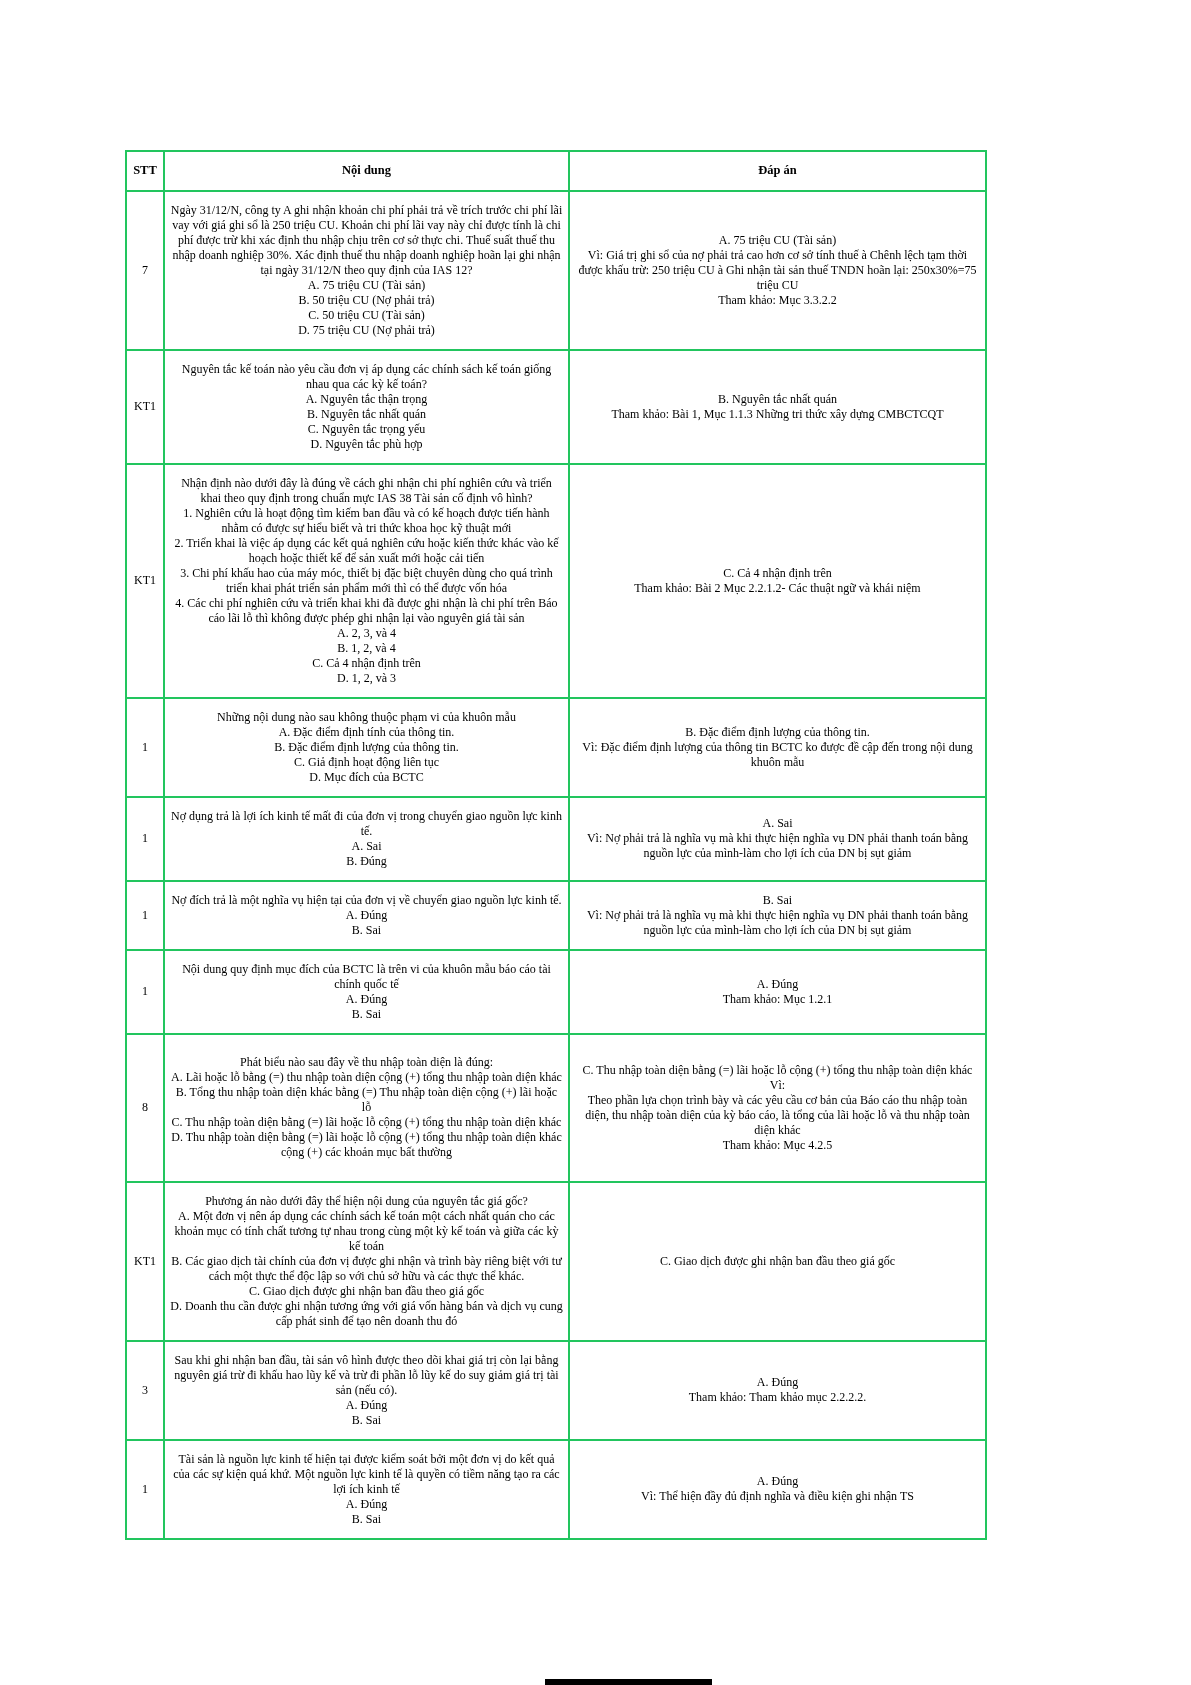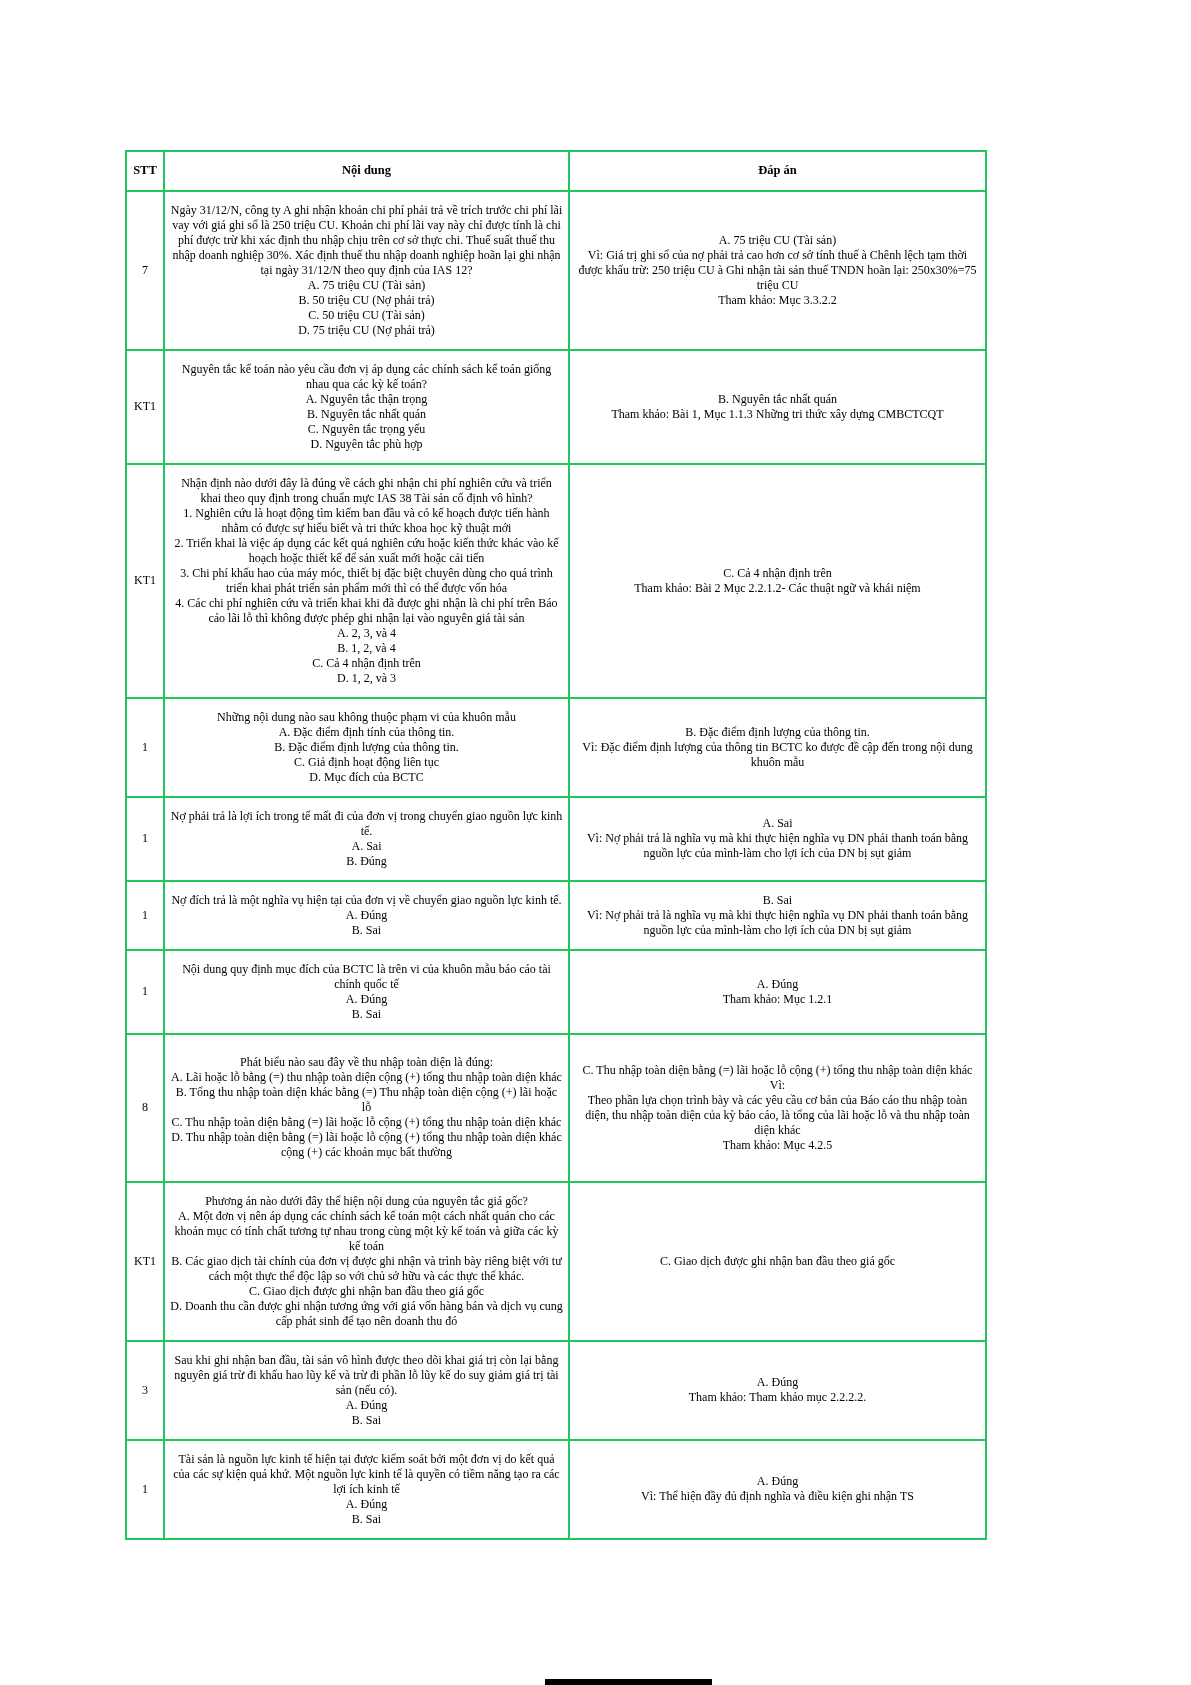--- a/index.html
+++ b/index.html
@@ -107,21 +107,21 @@
         <td class="content">Những nội dung nào sau không thuộc phạm vi của khuôn mẫu
 A. Đặc điểm định tính của thông tin.
 B. Đặc điểm định lượng của thông tin.
 C. Giả định hoạt động liên tục
 D. Mục đích của BCTC</td>
         <td class="answer">B. Đặc điểm định lượng của thông tin.
 Vì: Đặc điểm định lượng của thông tin BCTC ko được đề cập đến trong nội dung khuôn mẫu</td>
       </tr>
       <tr style="height:73px">
         <td class="stt">1</td>
-        <td class="content">Nợ phải trả là lợi ích trong tế mất đi của đơn vị trong chuyển giao nguồn lực kinh tế.
+        <td class="content">Nợ dụng trả là lợi ích kinh tế mất đi của đơn vị trong chuyển giao nguồn lực kinh tế.
 A. Sai
 B. Đúng</td>
         <td class="answer">A. Sai
 Vì: Nợ phải trả là nghĩa vụ mà khi thực hiện nghĩa vụ DN phải thanh toán bằng nguồn lực của mình-làm cho lợi ích của DN bị sụt giảm</td>
       </tr>
       <tr style="height:68px">
         <td class="stt">1</td>
         <td class="content">Nợ đích trả là một nghĩa vụ hiện tại của đơn vị về chuyển giao nguồn lực kinh tế.
 A. Đúng
 B. Sai</td>

